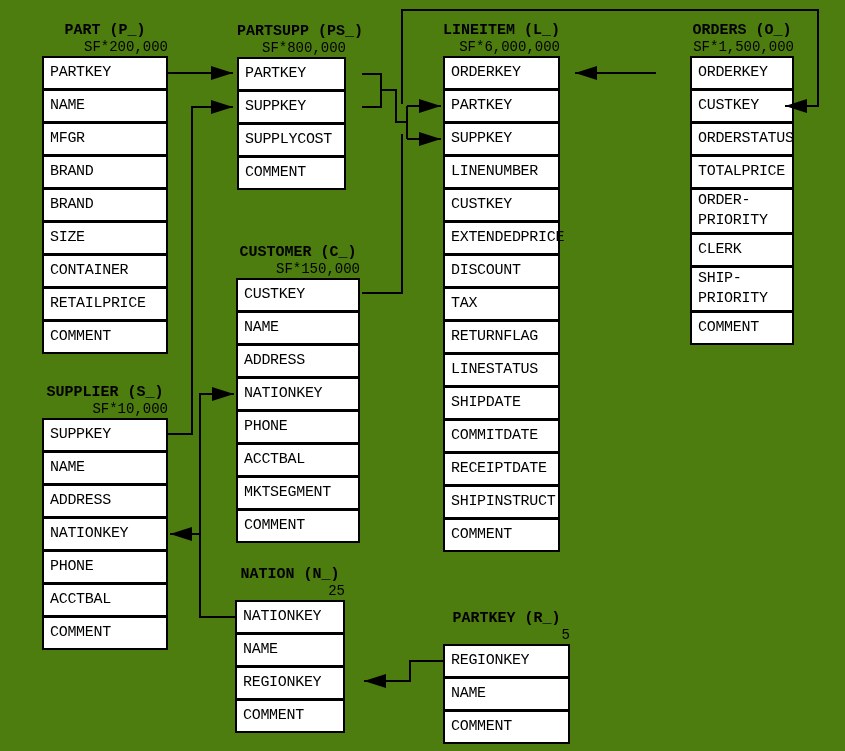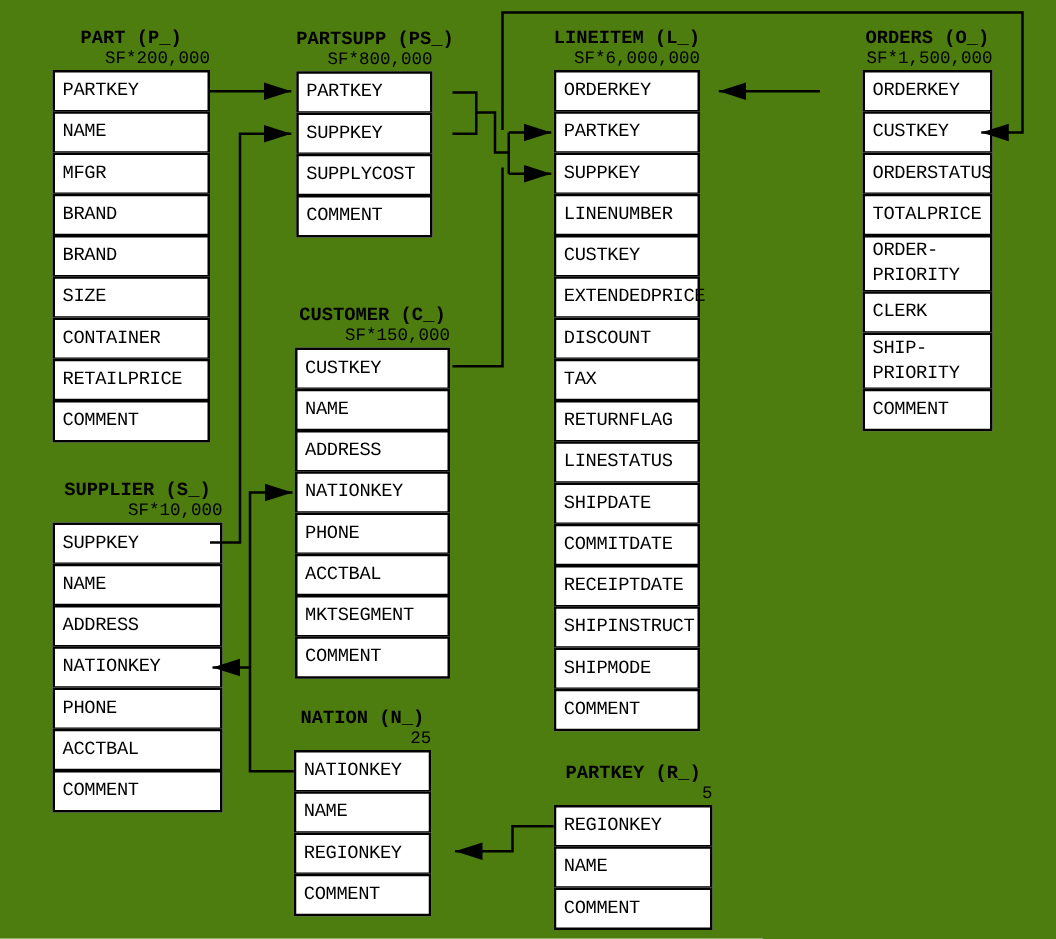--- a/index.html
+++ b/index.html
@@ -88,21 +88,20 @@
         <div class="row">CUSTKEY</div>
         <div class="row">EXTENDEDPRICE</div>
         <div class="row">DISCOUNT</div>
         <div class="row">TAX</div>
         <div class="row">RETURNFLAG</div>
         <div class="row">LINESTATUS</div>
         <div class="row">SHIPDATE</div>
         <div class="row">COMMITDATE</div>
         <div class="row">RECEIPTDATE</div>
         <div class="row">SHIPINSTRUCT</div>
-        <div class="row">SHIPMODE</div>
         <div class="row">COMMENT</div>
       </div>
   </div>
 
   <div class="tbl" style="left:690px;top:22px;width:104px">
     <div class="tbl-title">ORDERS (O_)</div>
     <div class="tbl-card">SF*1,500,000</div>
     <div class="tbl-rows">
         <div class="row">ORDERKEY</div>
         <div class="row">CUSTKEY</div>
@@ -125,21 +124,21 @@
         <div class="row">NAME</div>
         <div class="row">ADDRESS</div>
         <div class="row">NATIONKEY</div>
         <div class="row">PHONE</div>
         <div class="row">ACCTBAL</div>
         <div class="row">MKTSEGMENT</div>
         <div class="row">COMMENT</div>
       </div>
   </div>
 
-  <div class="tbl" style="left:42px;top:384px;width:136px">
+  <div class="tbl" style="left:42px;top:384px;width:126px">
     <div class="tbl-title">SUPPLIER (S_)</div>
     <div class="tbl-card">SF*10,000</div>
     <div class="tbl-rows">
         <div class="row">SUPPKEY</div>
         <div class="row">NAME</div>
         <div class="row">ADDRESS</div>
         <div class="row">NATIONKEY</div>
         <div class="row">PHONE</div>
         <div class="row">ACCTBAL</div>
         <div class="row">COMMENT</div>

